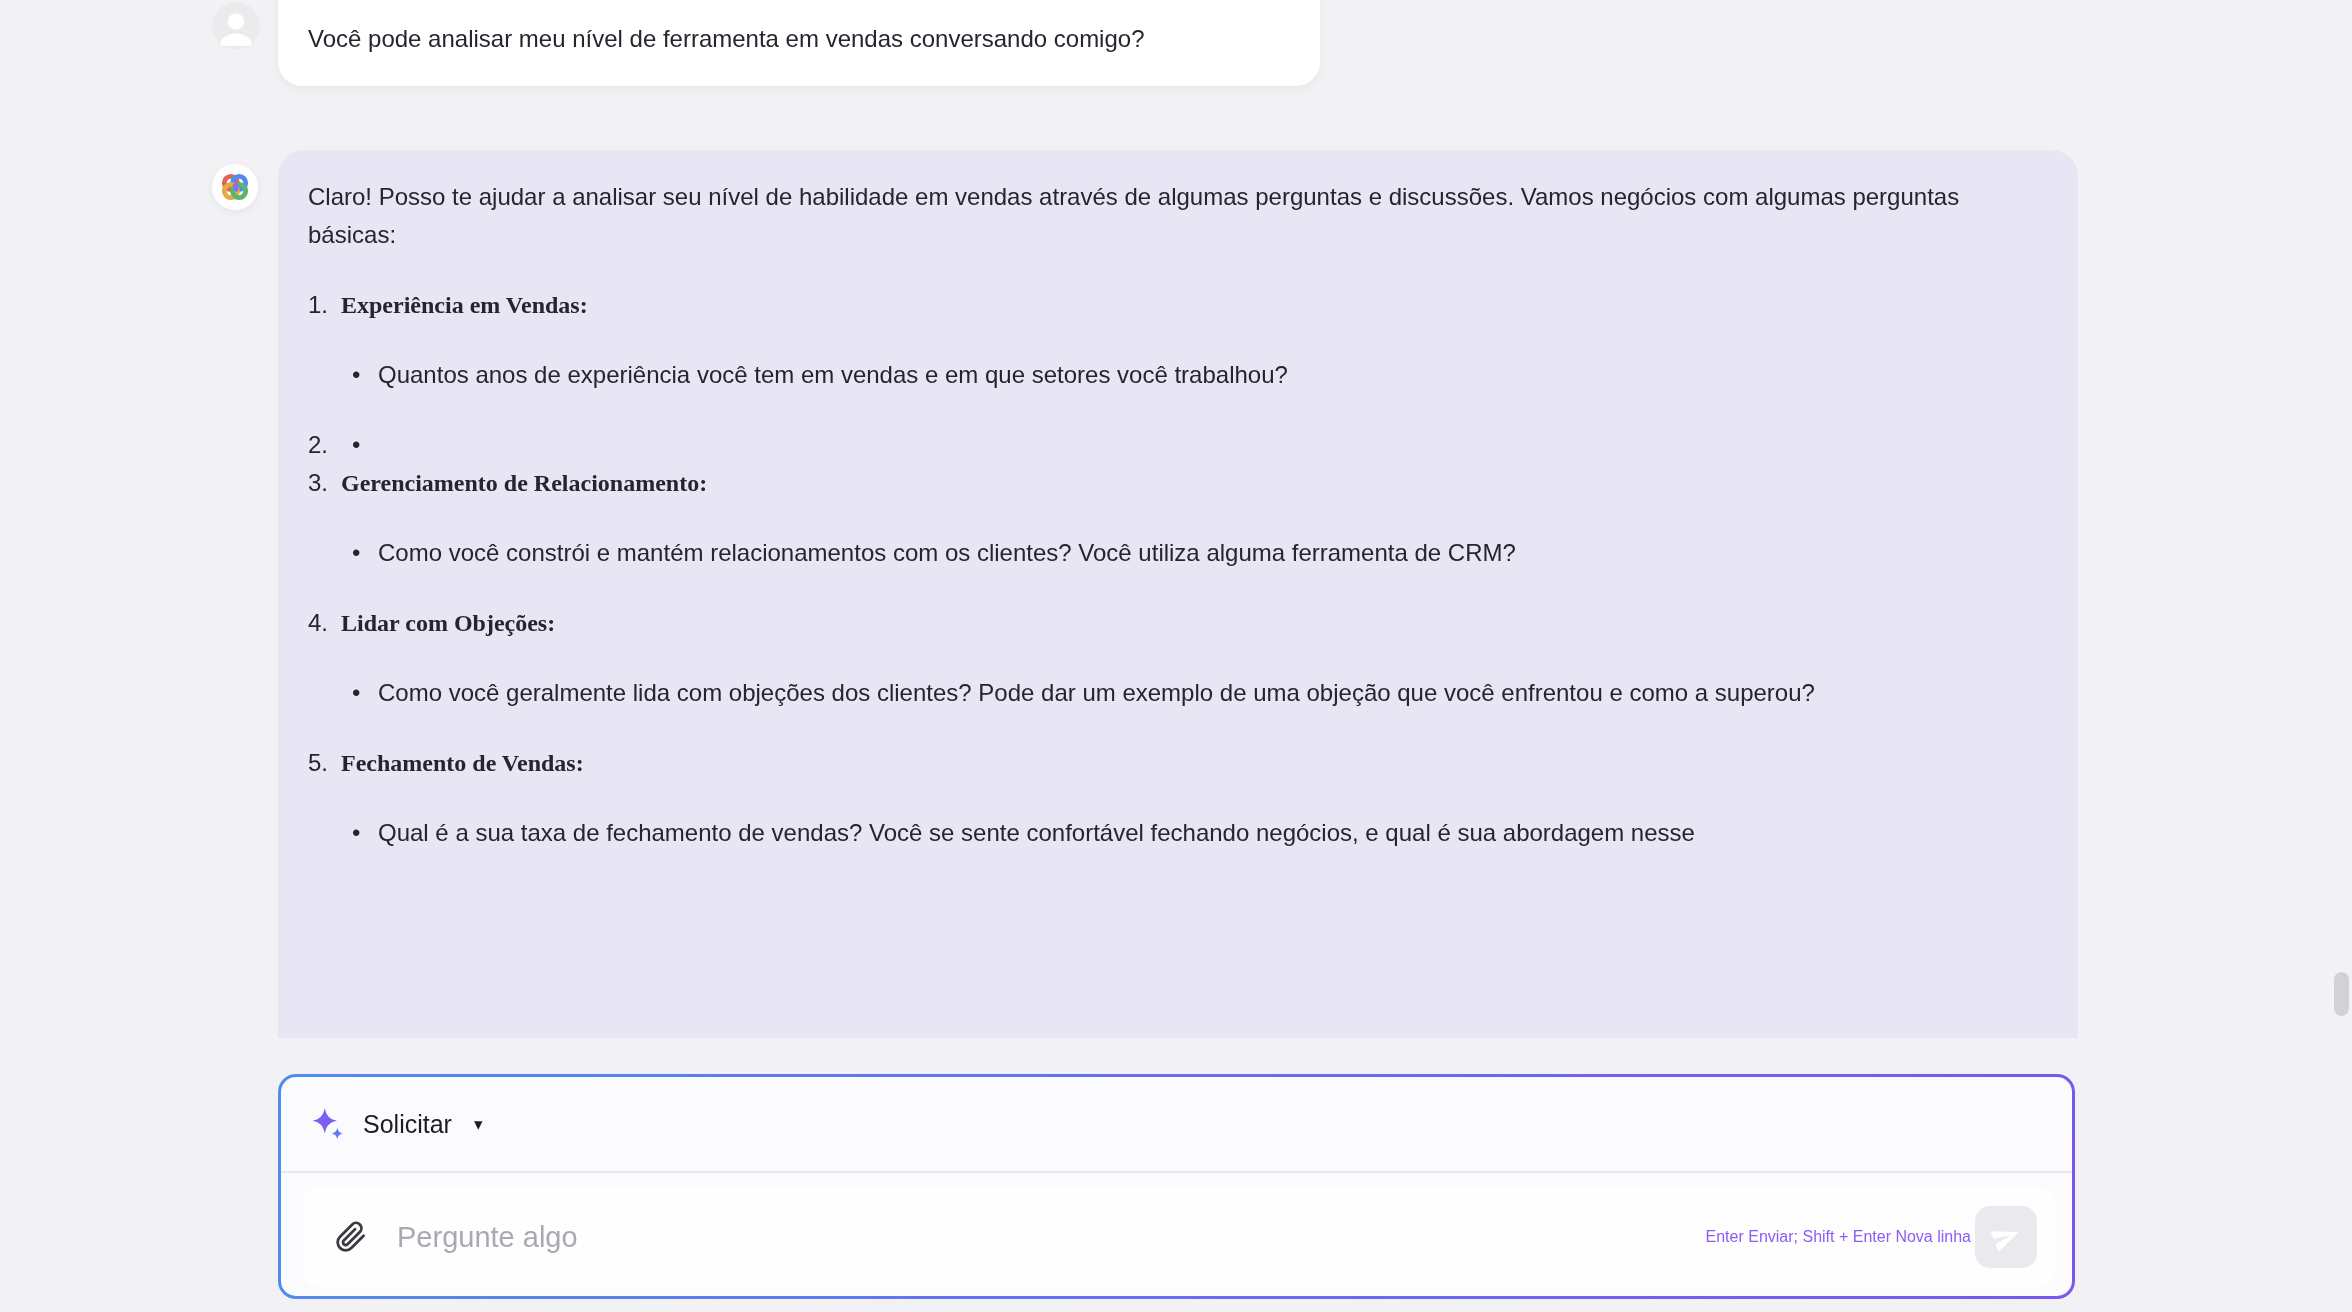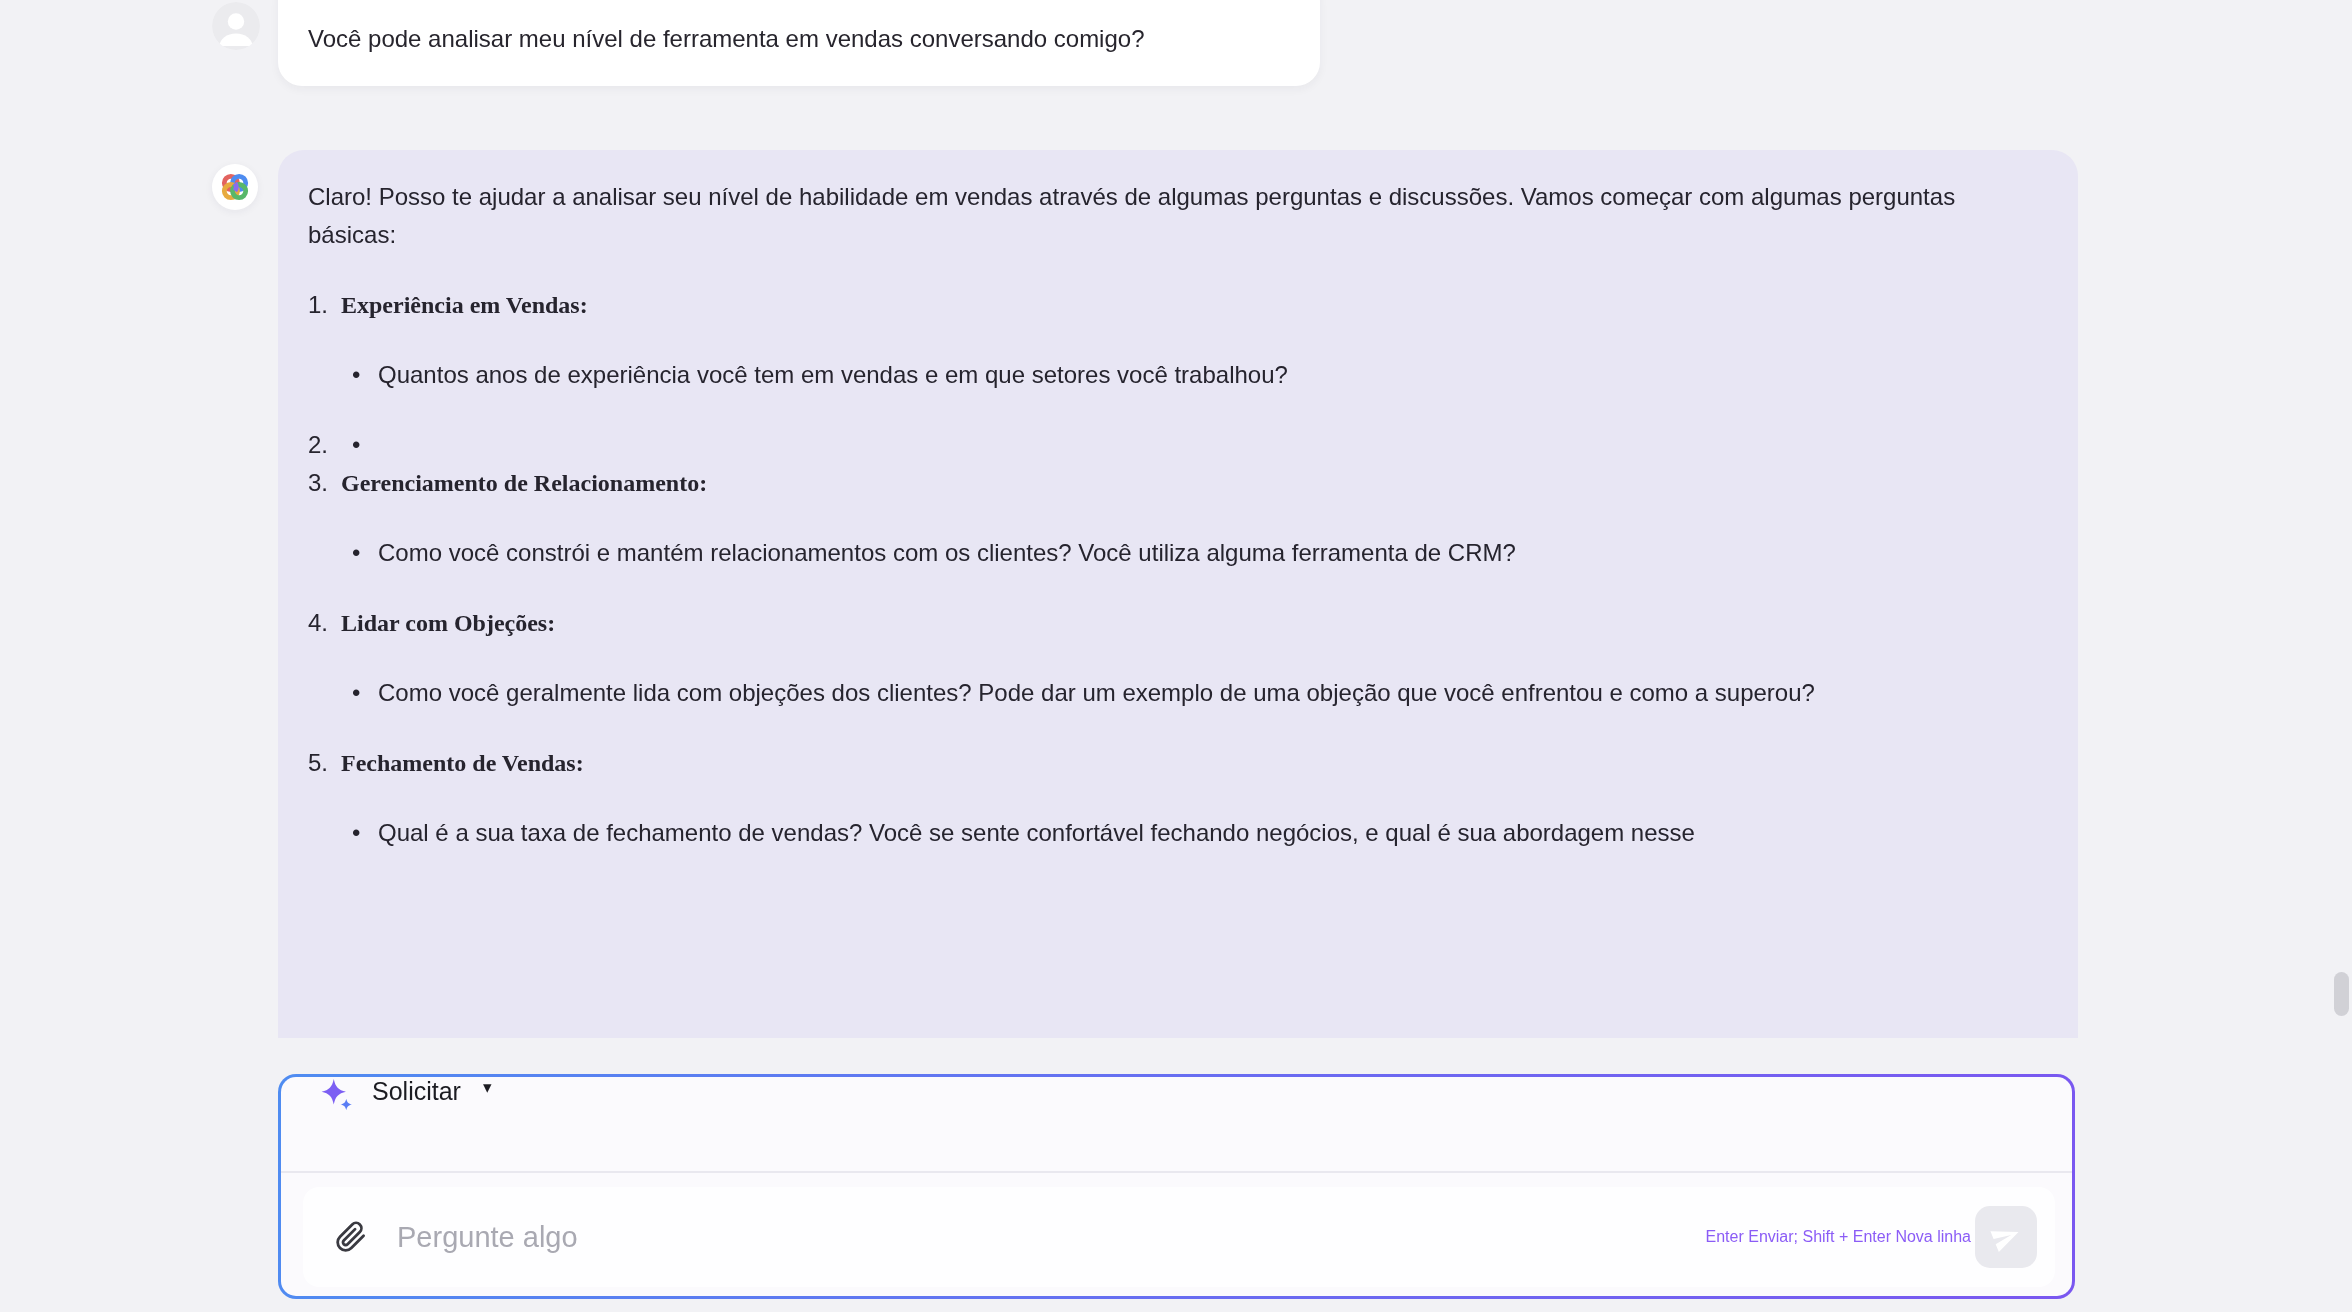--- a/index.html
+++ b/index.html
@@ -49,22 +49,22 @@
     position:absolute;left:278px;top:1074px;width:1797px;height:225px;
     border-radius:18px;
     background:linear-gradient(100deg,#4f8cf1 0%,#6a6af1 55%,#7a57f0 100%);
     box-sizing:border-box;padding:3px;
   }
   .panel-inner{
     width:100%;height:100%;border-radius:15px;background:#fbfafd;
     position:relative;overflow:hidden;
   }
   .mode-row{
-    position:absolute;left:9px;top:0;right:0;height:94px;
-    display:flex;align-items:flex-start;padding-left:30px;
+    position:absolute;left:0;top:0;right:0;height:94px;
+    display:flex;align-items:center;padding-left:30px;
     cursor:pointer;
   }
   .mode-label{font-size:25px;font-weight:500;color:#1c1c22;margin-left:16px;}
   .mode-caret{font-size:17px;color:#1c1c22;margin-left:22px;}
   .divider{position:absolute;left:0;right:0;top:94px;height:2px;background:#e9e8ef;}
   .input-row{
     position:absolute;left:22px;top:110px;width:1752px;height:100px;
     background:#fefeff;border-radius:16px;
     display:flex;align-items:center;
     box-sizing:border-box;padding:0 18px 0 30px;
@@ -101,21 +101,21 @@
 <div class="ai-logo">
   <svg width="34" height="34" viewBox="0 0 34 34">
     <circle cx="12.9" cy="12.9" r="6.6" stroke="#e2635f" stroke-width="4.8" fill="none"></circle>
     <circle cx="21.1" cy="12.9" r="6.6" stroke="#4e8cf0" stroke-width="4.8" fill="none"></circle>
     <circle cx="12.9" cy="21.1" r="6.6" stroke="#e7aa3f" stroke-width="4.8" fill="none"></circle>
     <circle cx="21.1" cy="21.1" r="6.6" stroke="#58b76a" stroke-width="4.8" fill="none"></circle>
     <path d="M17 13.2 a6.6 6.6 0 0 1 0 7.6" stroke="#8a6cf0" stroke-width="4.8" fill="none"></path>
   </svg>
 </div>
 <div class="ai-bubble">
-  <p class="intro">Claro! Posso te ajudar a analisar seu nível de habilidade em vendas através de algumas perguntas e discussões. Vamos começar com algumas perguntas básicas:</p>
+  <p class="intro">Claro! Posso te ajudar a analisar seu nível de habilidade em vendas através de algumas perguntas e discussões. Vamos negócios com algumas perguntas básicas:</p>
 
   <div class="oli">
     <span class="num">1.</span>
     <div class="libody">
       <p class="li-title">Experiência em Vendas:</p>
       <div class="bullet">
         <span class="dot">•</span>
         <span>Quantos anos de experiência você tem em vendas e em que setores você trabalhou?</span>
       </div>
     </div>

